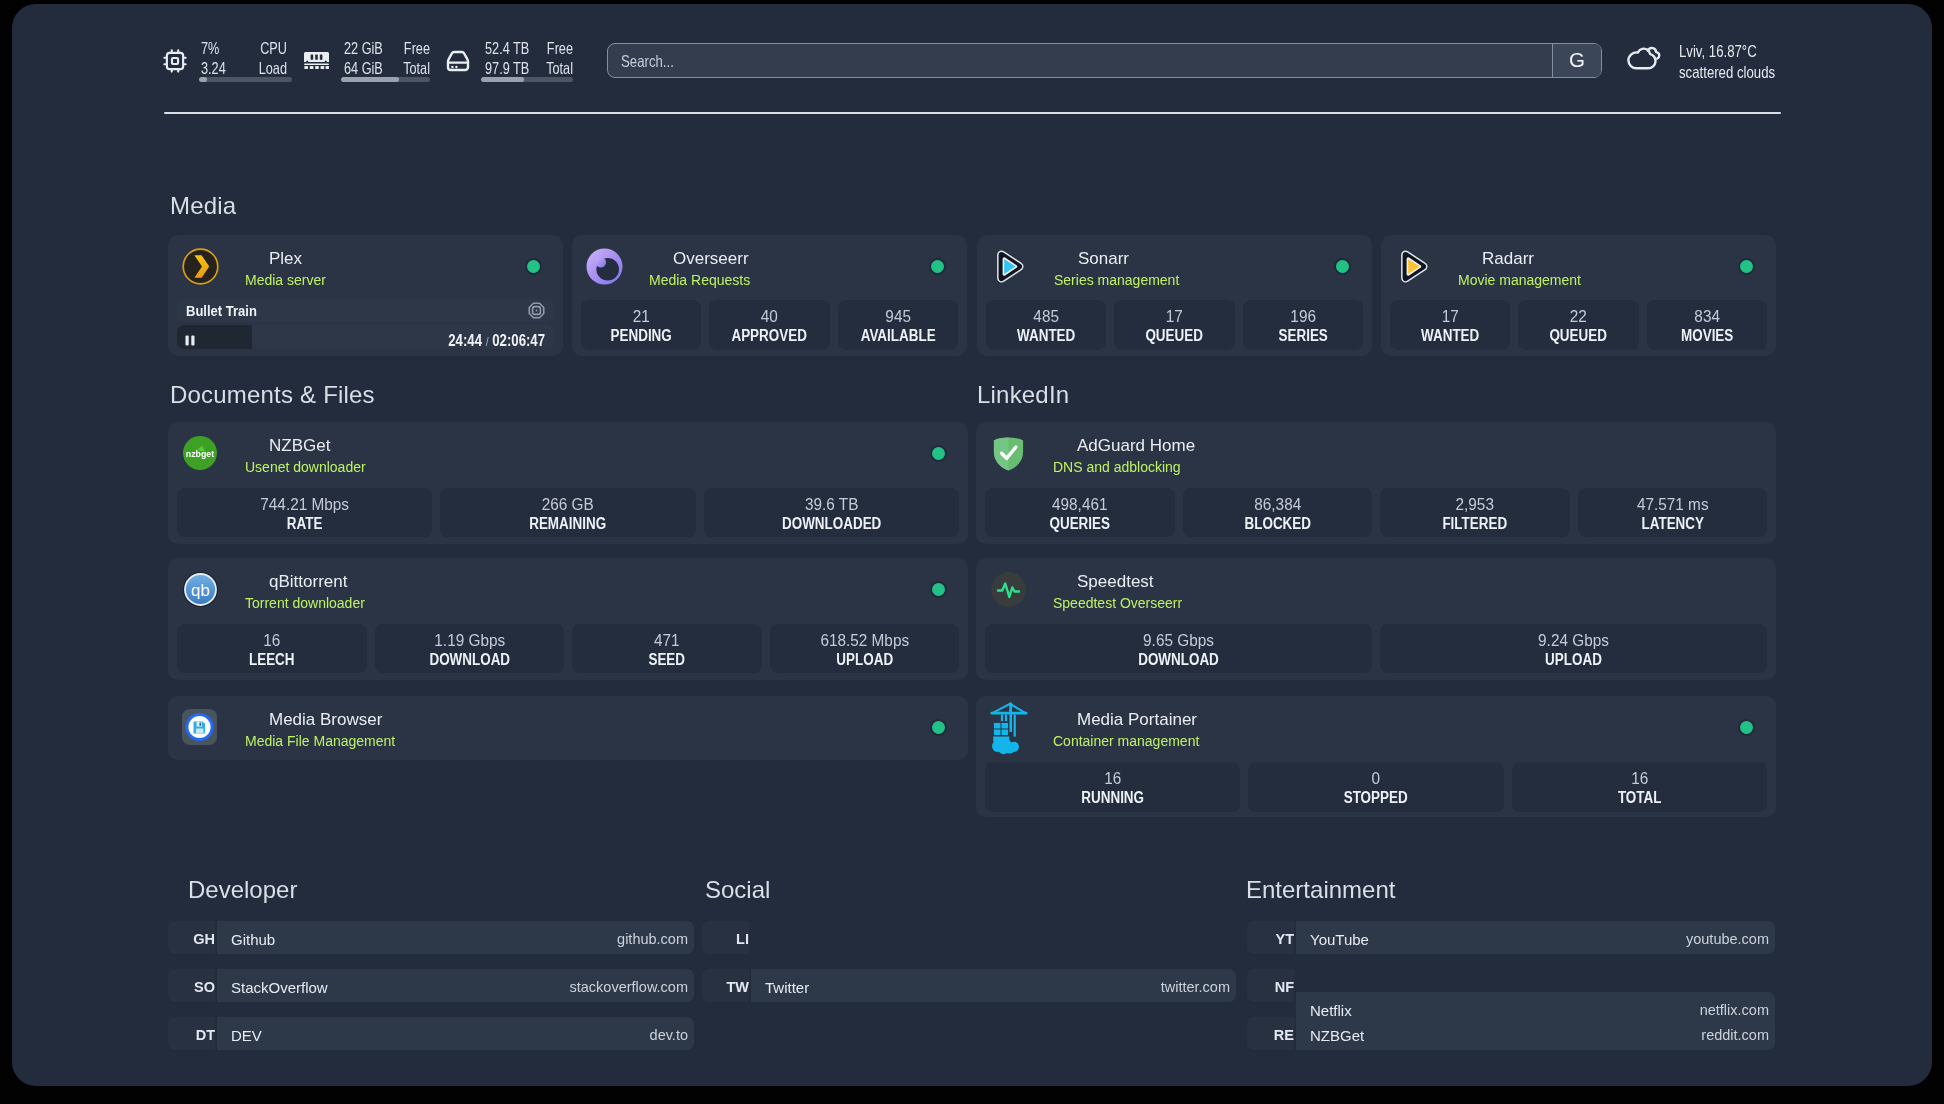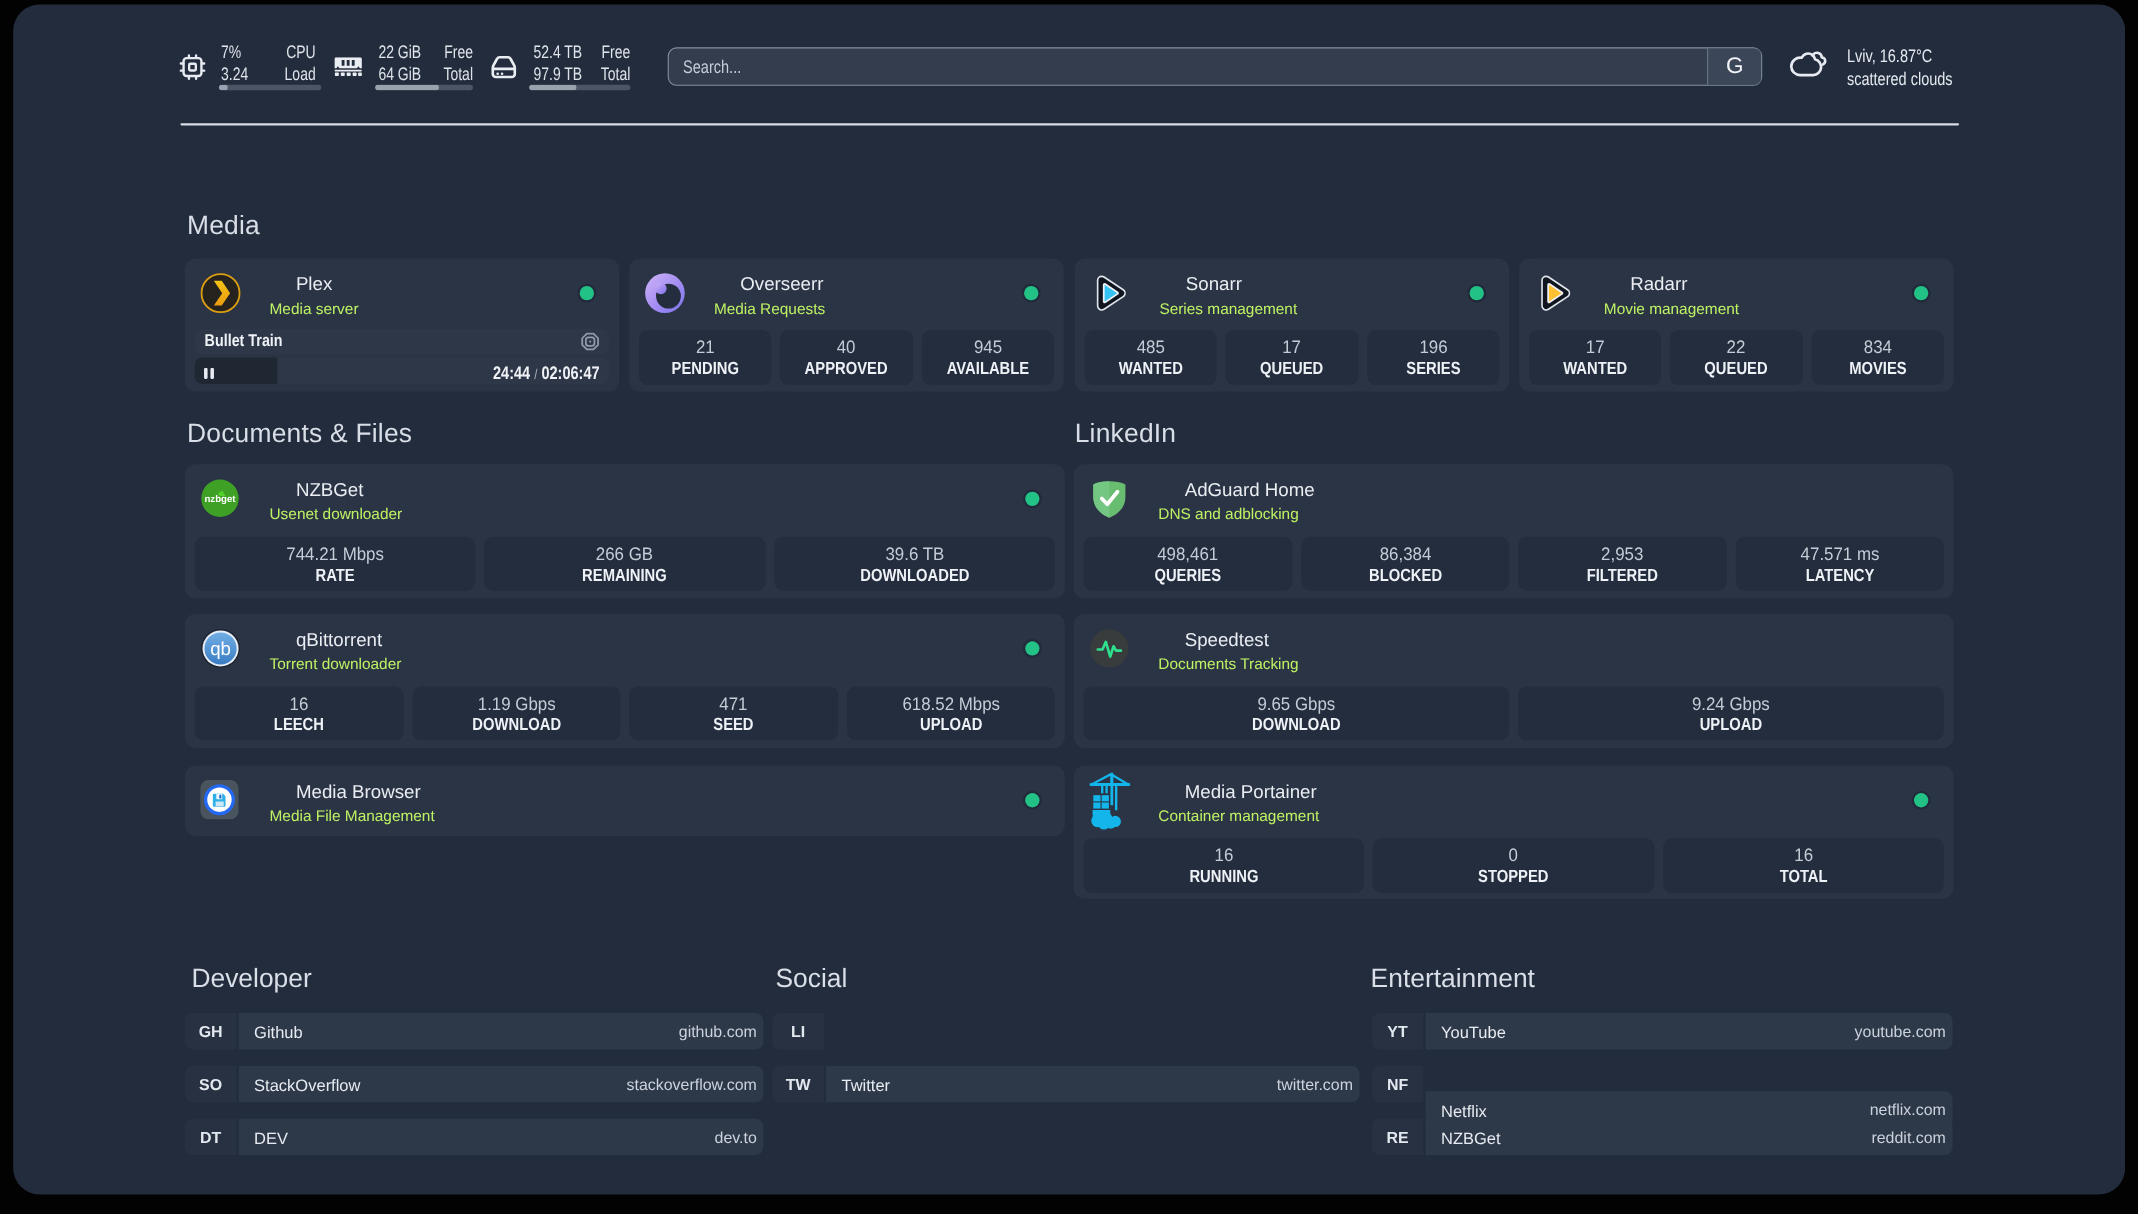--- a/index.html
+++ b/index.html
@@ -17,21 +17,21 @@
 .stats { position:absolute; left:9px; right:9px; display:flex; gap:8px; }
 .sbox { flex:1; background:#232d3e; border-radius:8px; text-align:center; padding-top:6px; }
 .num { font-size:16.5px; line-height:21px; color:#c6ccd7; transform:scaleX(.93); transform-origin:50% 50%; white-space:nowrap; }
 .lbl { font-size:16px; line-height:18px; font-weight:700; color:#eef1f6; transform:scaleX(.84); transform-origin:50% 50%; white-space:nowrap; }
 .syst { position:absolute; top:34px; font-size:16.5px; line-height:20px; color:#dfe3ea; transform:scaleX(.77); transform-origin:0 0; white-space:nowrap; }
 .sysr { text-align:right; transform-origin:100% 0; }
 .pbar { position:absolute; top:73px; height:4.5px; border-radius:2.5px; background:#4b5564; overflow:hidden; }
 .pfill { position:absolute; left:0; top:0; bottom:0; background:#99a1af; border-radius:2px; }
 .bmh { position:absolute; font-size:24px; line-height:24px; color:#d9dee7; font-weight:500; }
 .bmabbr { position:absolute; width:47px; height:33px; background:#273142; border-radius:7px 0 0 7px;
-          color:#e3e8ef; font-weight:700; font-size:14.5px; text-align:center; line-height:37px; }
+          color:#e3e8ef; font-weight:700; font-size:14.5px; text-align:right; line-height:37px; }
 .bmbar { position:absolute; height:33px; background:#2d3849; border-radius:0 7px 7px 0; }
 .bmname { position:absolute; left:14px; top:2px; line-height:33px; font-size:15px; color:#e8ebf1; }
 .bmurl { position:absolute; right:6px; top:2px; line-height:33px; font-size:14.5px; color:#ccd2dc; }
 </style></head><body>
 <div class="win">
 <div class="abs" style="left:150px;top:44px;width:26px;height:26px"><svg width="26" height="26" viewBox="0 0 24 24" fill="none" stroke="#e7ebf1" stroke-width="2" stroke-linecap="round" stroke-linejoin="round">
         <rect x="4.5" y="4.5" width="15" height="15" rx="2.5"></rect>
         <rect x="9.2" y="9.2" width="5.6" height="5.6" rx="1"></rect>
         <path d="M9 2.2v2M15 2.2v2M9 19.8v2M15 19.8v2M2.2 9h2M2.2 15h2M19.8 9h2M19.8 15h2"></path>
       </svg></div>
@@ -296,21 +296,21 @@
           <div class="lbl">LATENCY</div>
         </div>
       </div>
     </div>
 <div class="card" style="left:964px;top:554px;width:800px;height:122px">
       <div class="icon36" style=""><svg width="37" height="37" viewBox="0 0 37 37">
           <circle cx="18.5" cy="18.5" r="17.4" fill="#393c3c"></circle>
           <polyline points="8,19.5 12.3,19.5 15.3,12.5 19.3,26 22.3,16.5 24.6,20.5 29,20.5" fill="none" stroke="#2ee08d" stroke-width="2.4" stroke-linecap="round" stroke-linejoin="round"></polyline>
         </svg></div>
       <div class="ctitle">Speedtest</div>
-      <div class="csub">Documents Tracking</div>
+      <div class="csub">Speedtest Overseerr</div>
       <div class="stats" style="top:66px;height:49px">
         <div class="sbox">
           <div class="num">9.65 Gbps</div>
           <div class="lbl">DOWNLOAD</div>
         </div>
         <div class="sbox">
           <div class="num">9.24 Gbps</div>
           <div class="lbl">UPLOAD</div>
         </div>
       </div>
@@ -349,21 +349,21 @@
         <div class="sbox">
           <div class="num">0</div>
           <div class="lbl">STOPPED</div>
         </div>
         <div class="sbox">
           <div class="num">16</div>
           <div class="lbl">TOTAL</div>
         </div>
       </div>
     </div>
-<div class="bmh" style="left:162px;top:874px">Developer</div>
+<div class="bmh" style="left:176px;top:874px">Developer</div>
 <div class="bmh" style="left:693px;top:874px">Social</div>
 <div class="bmh" style="left:1234px;top:874px">Entertainment</div>
 <div class="bmabbr" style="left:156px;top:917px">GH</div>
     <div class="bmbar" style="left:205px;top:917px;width:477px">
       <div class="bmname">Github</div>
       <div class="bmurl">github.com</div>
     </div>
 <div class="bmabbr" style="left:156px;top:965px">SO</div>
     <div class="bmbar" style="left:205px;top:965px;width:477px">
       <div class="bmname">StackOverflow</div>

